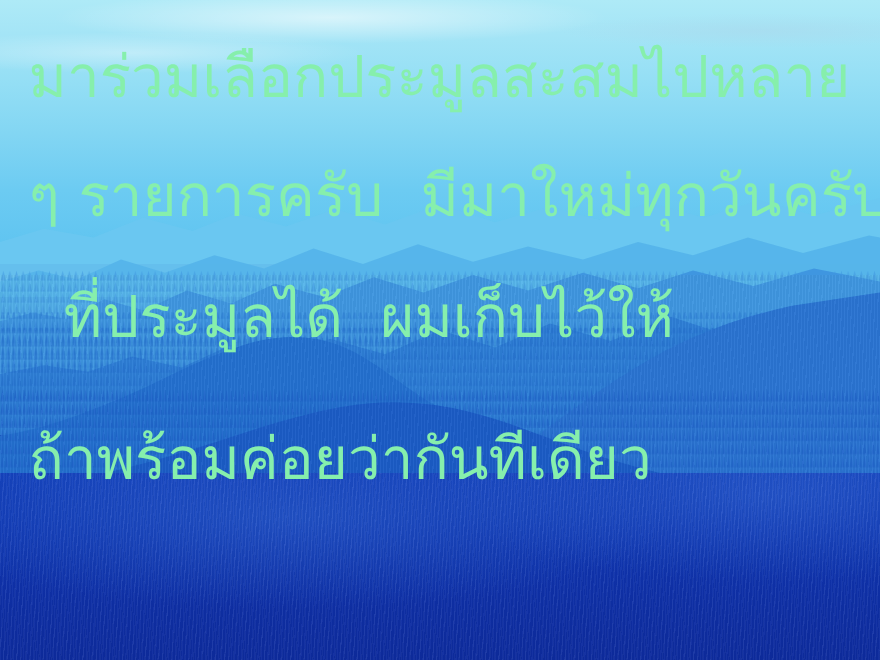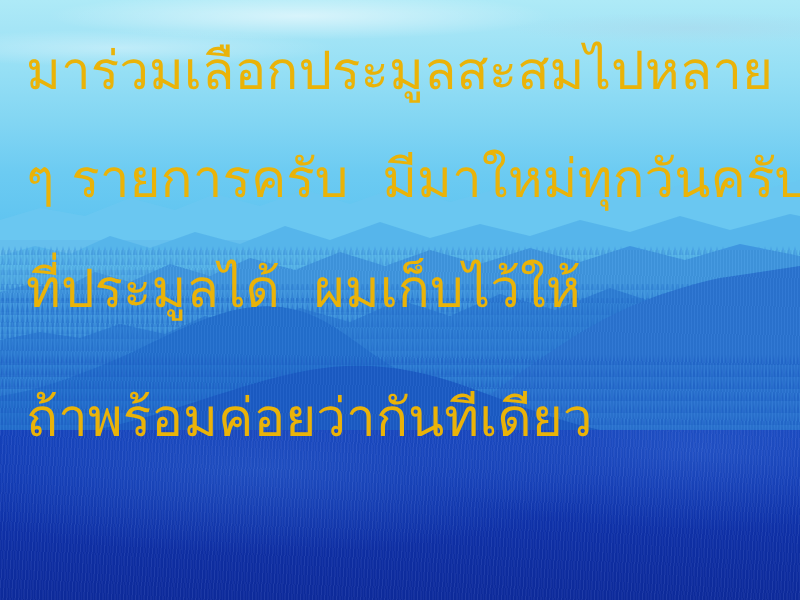--- a/index.html
+++ b/index.html
@@ -79,30 +79,30 @@
   
   .caption {
     position: absolute;
     left: 0; top: 0;
     width: 800px; height: 600px;
     pointer-events: none;
   }
   .line {
     position: absolute;
     left: 26px;
-    color: #eab308;
+    color: #86efac;
     font-size: 52px;
     line-height: 1.02;
     white-space: pre;
     font-weight: 400;
     letter-spacing: 0px;
   }
   .l1 { top: 44px;  font-size: 53px; }
   .l2 { top: 152px; font-size: 53px; }
-  .l3 { top: 262px; font-size: 53px; }
+  .l3 { top: 262px; font-size: 53px; margin-left: 32px; }
   .l4 { top: 372px; font-size: 53px; margin-top: 19px; }
 </style>
 </head>
 <body>
 
 <div id="stage">
 
   <div class="sky"></div>
   <div class="haze"></div>
 

